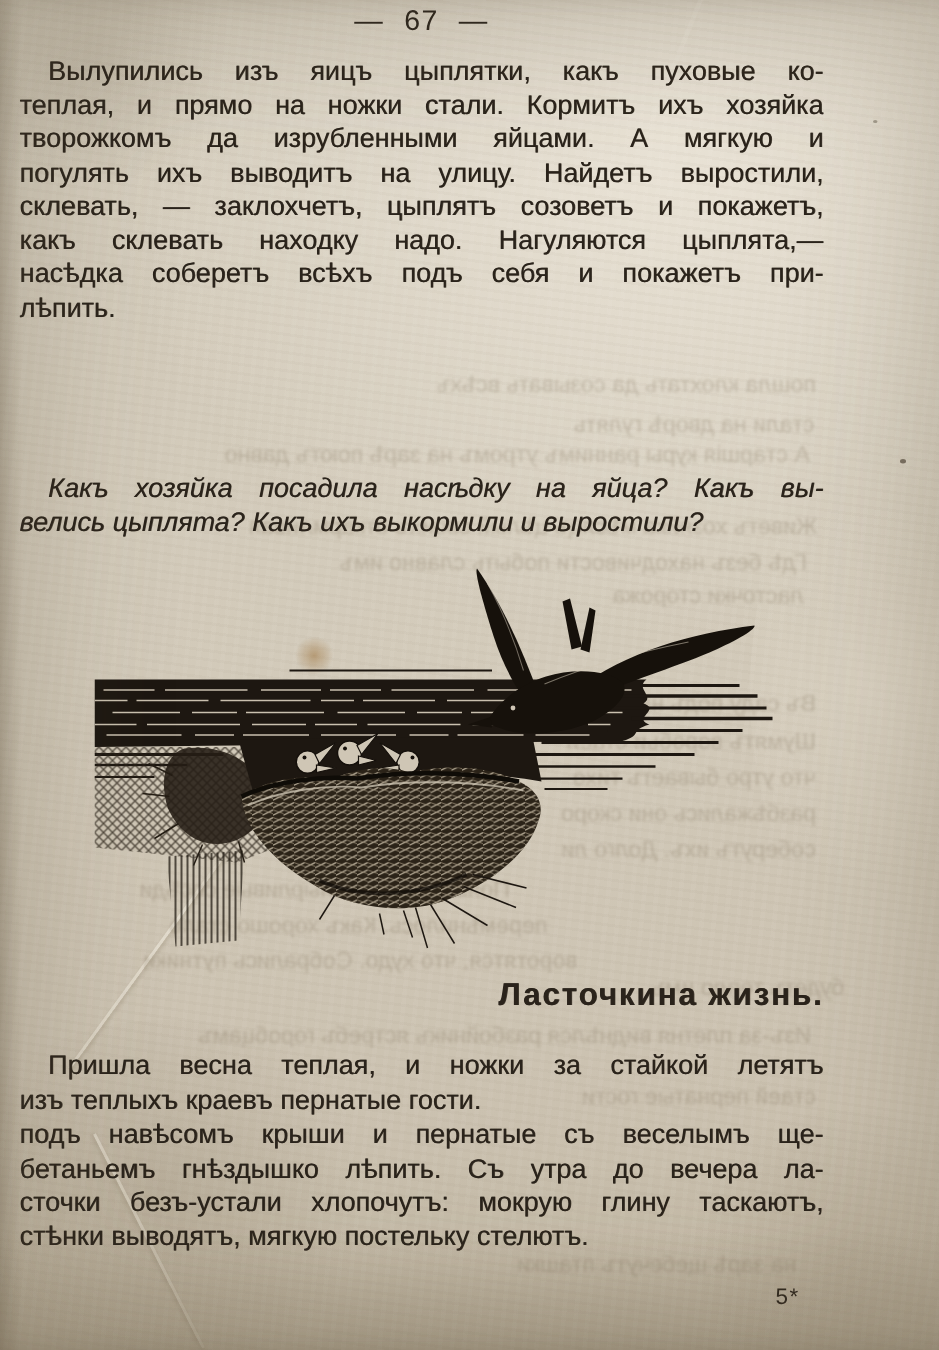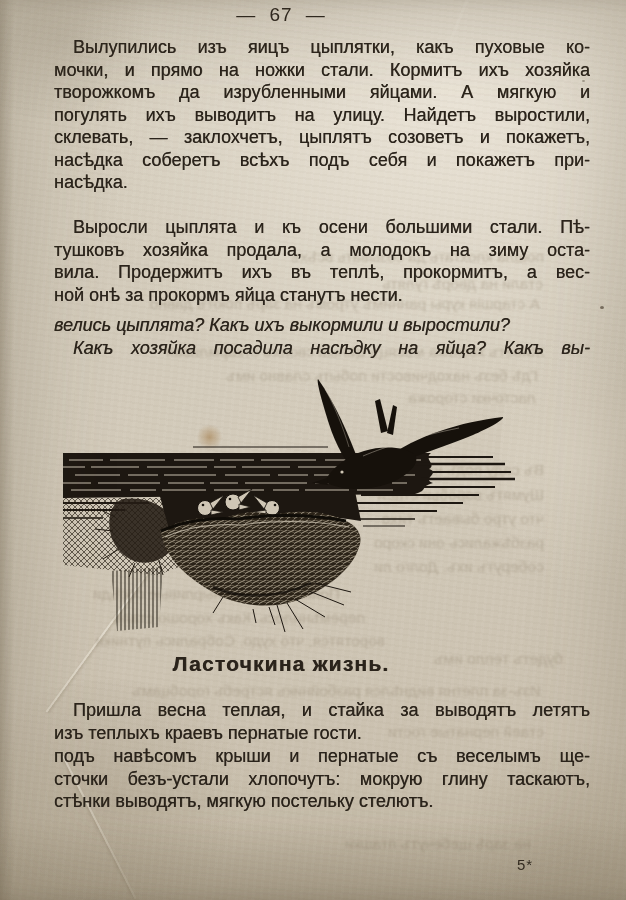--- a/index.html
+++ b/index.html
@@ -26,32 +26,32 @@
   .edge-bottom{position:absolute;left:0;right:0;bottom:0;height:80px;pointer-events:none;
     background:linear-gradient(to top, rgba(95,82,60,.20), rgba(95,82,60,0));}
   .edge-left{position:absolute;left:0;top:0;bottom:0;width:14px;pointer-events:none;
     background:linear-gradient(to right, rgba(95,82,60,.18), rgba(95,82,60,0));}
   .crease{position:absolute;pointer-events:none;}
 
   .pagenum{
     position:absolute;left:13px;top:4px;width:536px;height:24px;
     text-align:center;font-size:19px;letter-spacing:1px;word-spacing:7px;
   }
-  .block{position:absolute;left:13px;width:536px;margin-left:41px;}
+  .block{position:absolute;left:13px;width:536px;}
   .line{
     height:22.5px;line-height:22.5px;overflow:hidden;
     font-size:18px;text-align:justify;text-align-last:justify;
     text-shadow:0.35px 0.2px 0.35px rgba(40,32,22,.75);
   }
   .line.end{text-align-last:left;}
   .line.indent{text-indent:19px;}
   .quest .line{font-style:italic;}
   .heading{
     position:absolute;left:13px;top:651px;width:536px;height:26px;line-height:26px;
-    text-align:center;font-weight:bold;font-size:21px;letter-spacing:1.2px;
+    text-align:right;font-weight:bold;font-size:21px;letter-spacing:1.2px;
     text-shadow:0.4px 0.2px 0.4px rgba(40,32,22,.8);
   }
   .sig{position:absolute;left:517px;top:856px;font-size:15px;letter-spacing:1px;}
 
   .ghost{
     position:absolute;pointer-events:none;white-space:nowrap;overflow:hidden;
     transform:scaleX(-1);filter:blur(1.15px);opacity:.30;color:#83755f;
     font-size:15.5px;height:20px;line-height:20px;
   }
   .illo{position:absolute;left:63px;top:369px;width:500px;height:280px;}
@@ -93,38 +93,33 @@
   <div class="ghost" style="left:10px;top:631px;width:375px;">воротятся, что худо. Собрались путники</div>
   <div class="ghost" style="left:408px;top:649px;width:155px;">будетъ тепло имъ</div>
   <div class="ghost" style="left:36px;top:681px;width:505px;">Изъ-за плетня виднѣлся разбойникъ ястребъ горобцамъ</div>
   <div class="ghost" style="left:346px;top:722px;width:198px;">стаей пернатые гости</div>
   <div class="ghost" style="left:296px;top:834px;width:235px;">на зарѣ щебечутъ пташки</div>
 
   <div class="pagenum">— 67 —</div>
 
   <div class="block" style="top:36px">
     <div class="line indent">Вылупились изъ яицъ цыплятки, какъ пуховые ко-</div>
-    <div class="line">мочки, и прямо на ножки стали. Кормитъ ихъ хозяйка</div>
+    <div class="line">теплая, и прямо на ножки стали. Кормитъ ихъ хозяйка</div>
     <div class="line">творожкомъ да изрубленными яйцами. А мягкую и</div>
     <div class="line">погулять ихъ выводитъ на улицу. Найдетъ выростили,</div>
     <div class="line">склевать, — заклохчетъ, цыплятъ созоветъ и покажетъ,</div>
+    <div class="line">какъ склевать находку надо. Нагуляются цыплята,—</div>
     <div class="line">насѣдка соберетъ всѣхъ подъ себя и покажетъ при-</div>
-    <div class="line end">насѣдка.</div>
-  </div>
-
-  <div class="block" style="top:216px">
-    <div class="line indent">Выросли цыплята и къ осени большими стали. Пѣ-</div>
-    <div class="line">тушковъ хозяйка продала, а молодокъ на зиму оста-</div>
-    <div class="line">вила. Продержитъ ихъ въ теплѣ, прокормитъ, а вес-</div>
-    <div class="line end">ной онѣ за прокормъ яйца станутъ нести.</div>
-  </div>
+    <div class="line end">лѣпить.</div>
+  </div>
+
 
   <div class="block quest" style="top:314px">
+    <div class="line indent">Какъ хозяйка посадила насѣдку на яйца? Какъ вы-</div>
     <div class="line end">велись цыплята? Какъ ихъ выкормили и выростили?</div>
-    <div class="line indent">Какъ хозяйка посадила насѣдку на яйца? Какъ вы-</div>
   </div>
 
   <svg class="illo" viewBox="0 0 500 280" xmlns="http://www.w3.org/2000/svg">
     <defs>
       <pattern id="hatchV" width="4" height="6" patternUnits="userSpaceOnUse">
         <path d="M2,0 V6" stroke="#221c14" stroke-width="1.1"></path>
       </pattern>
       <pattern id="hatchX" width="6" height="6" patternUnits="userSpaceOnUse">
         <path d="M0,0 L6,6 M6,0 L0,6" stroke="#2a2218" stroke-width="0.9"></path>
       </pattern>
@@ -224,26 +219,27 @@
       <path d="M264,109 L249,114 L265,116 Z"></path>
       <circle cx="279" cy="103" r="1.6" fill="#cfc6b5"></circle>
       <path d="M300,87 C324,77 356,67 396,59" stroke="#cfc6b5" stroke-width="0.8" fill="none" opacity="0.55"></path>
       <path d="M286,78 C280,58 272,38 262,20" stroke="#cfc6b5" stroke-width="0.7" fill="none" opacity="0.5"></path>
     </g>
   </svg>
 
   <div class="heading">Ласточкина жизнь.</div>
 
   <div class="block" style="top:699px">
-    <div class="line indent">Пришла весна теплая, и стайка за выводятъ летятъ</div>
+    <div class="line indent">Пришла весна теплая, и ножки за стайкой летятъ</div>
     <div class="line end">изъ теплыхъ краевъ пернатые гости.</div>
   </div>
 
   <div class="block" style="top:745px">
     <div class="line">подъ навѣсомъ крыши и пернатые съ веселымъ ще-</div>
+    <div class="line">бетаньемъ гнѣздышко лѣпить. Съ утра до вечера ла-</div>
     <div class="line">сточки безъ-устали хлопочутъ: мокрую глину таскаютъ,</div>
     <div class="line end">стѣнки выводятъ, мягкую постельку стелютъ.</div>
   </div>
 
   <div class="sig">5*</div>
 
   <div class="edge-bottom"></div>
   <div class="edge-left"></div>
   <div class="vignette"></div>
 </div>

